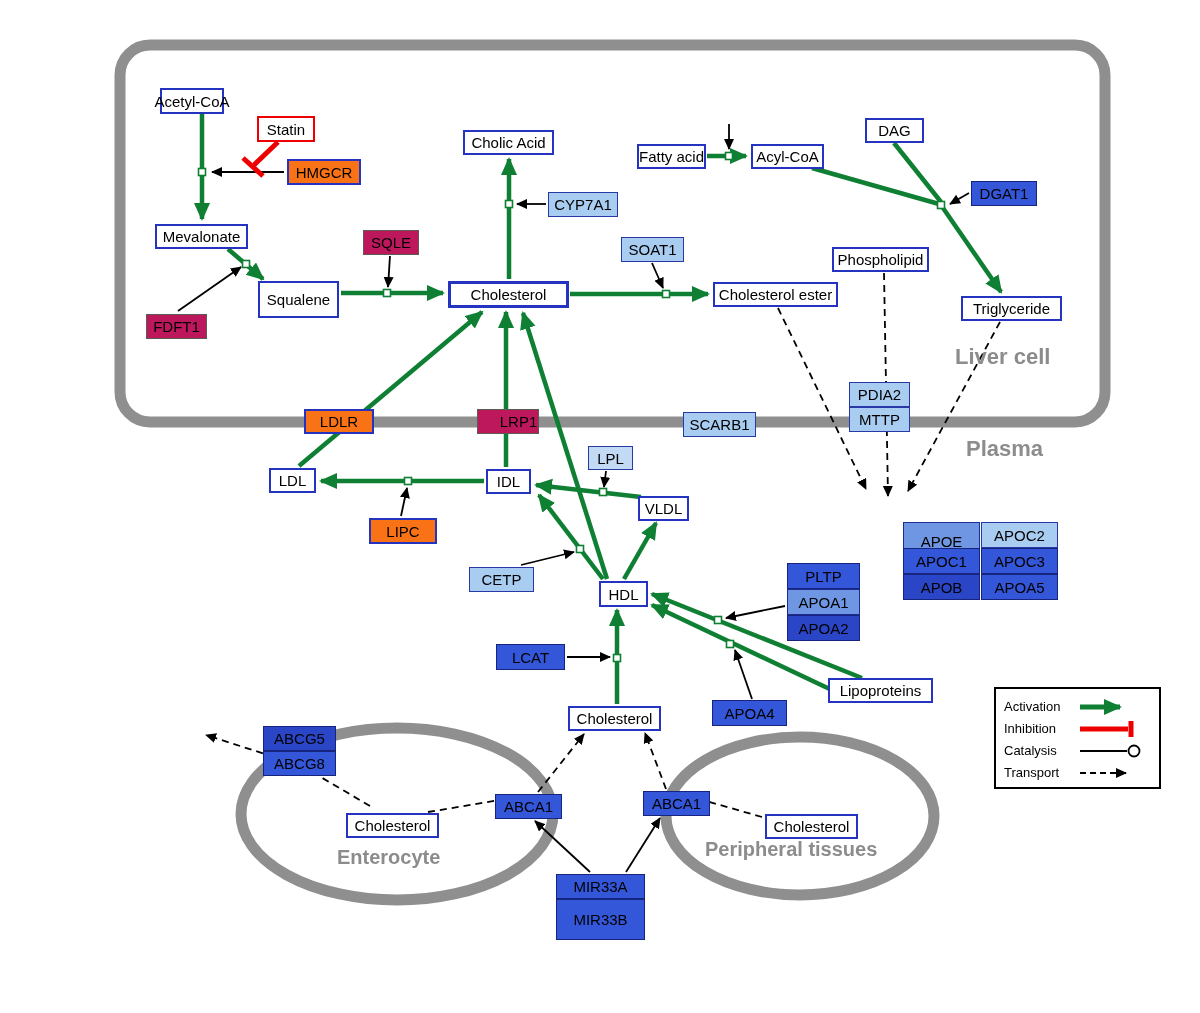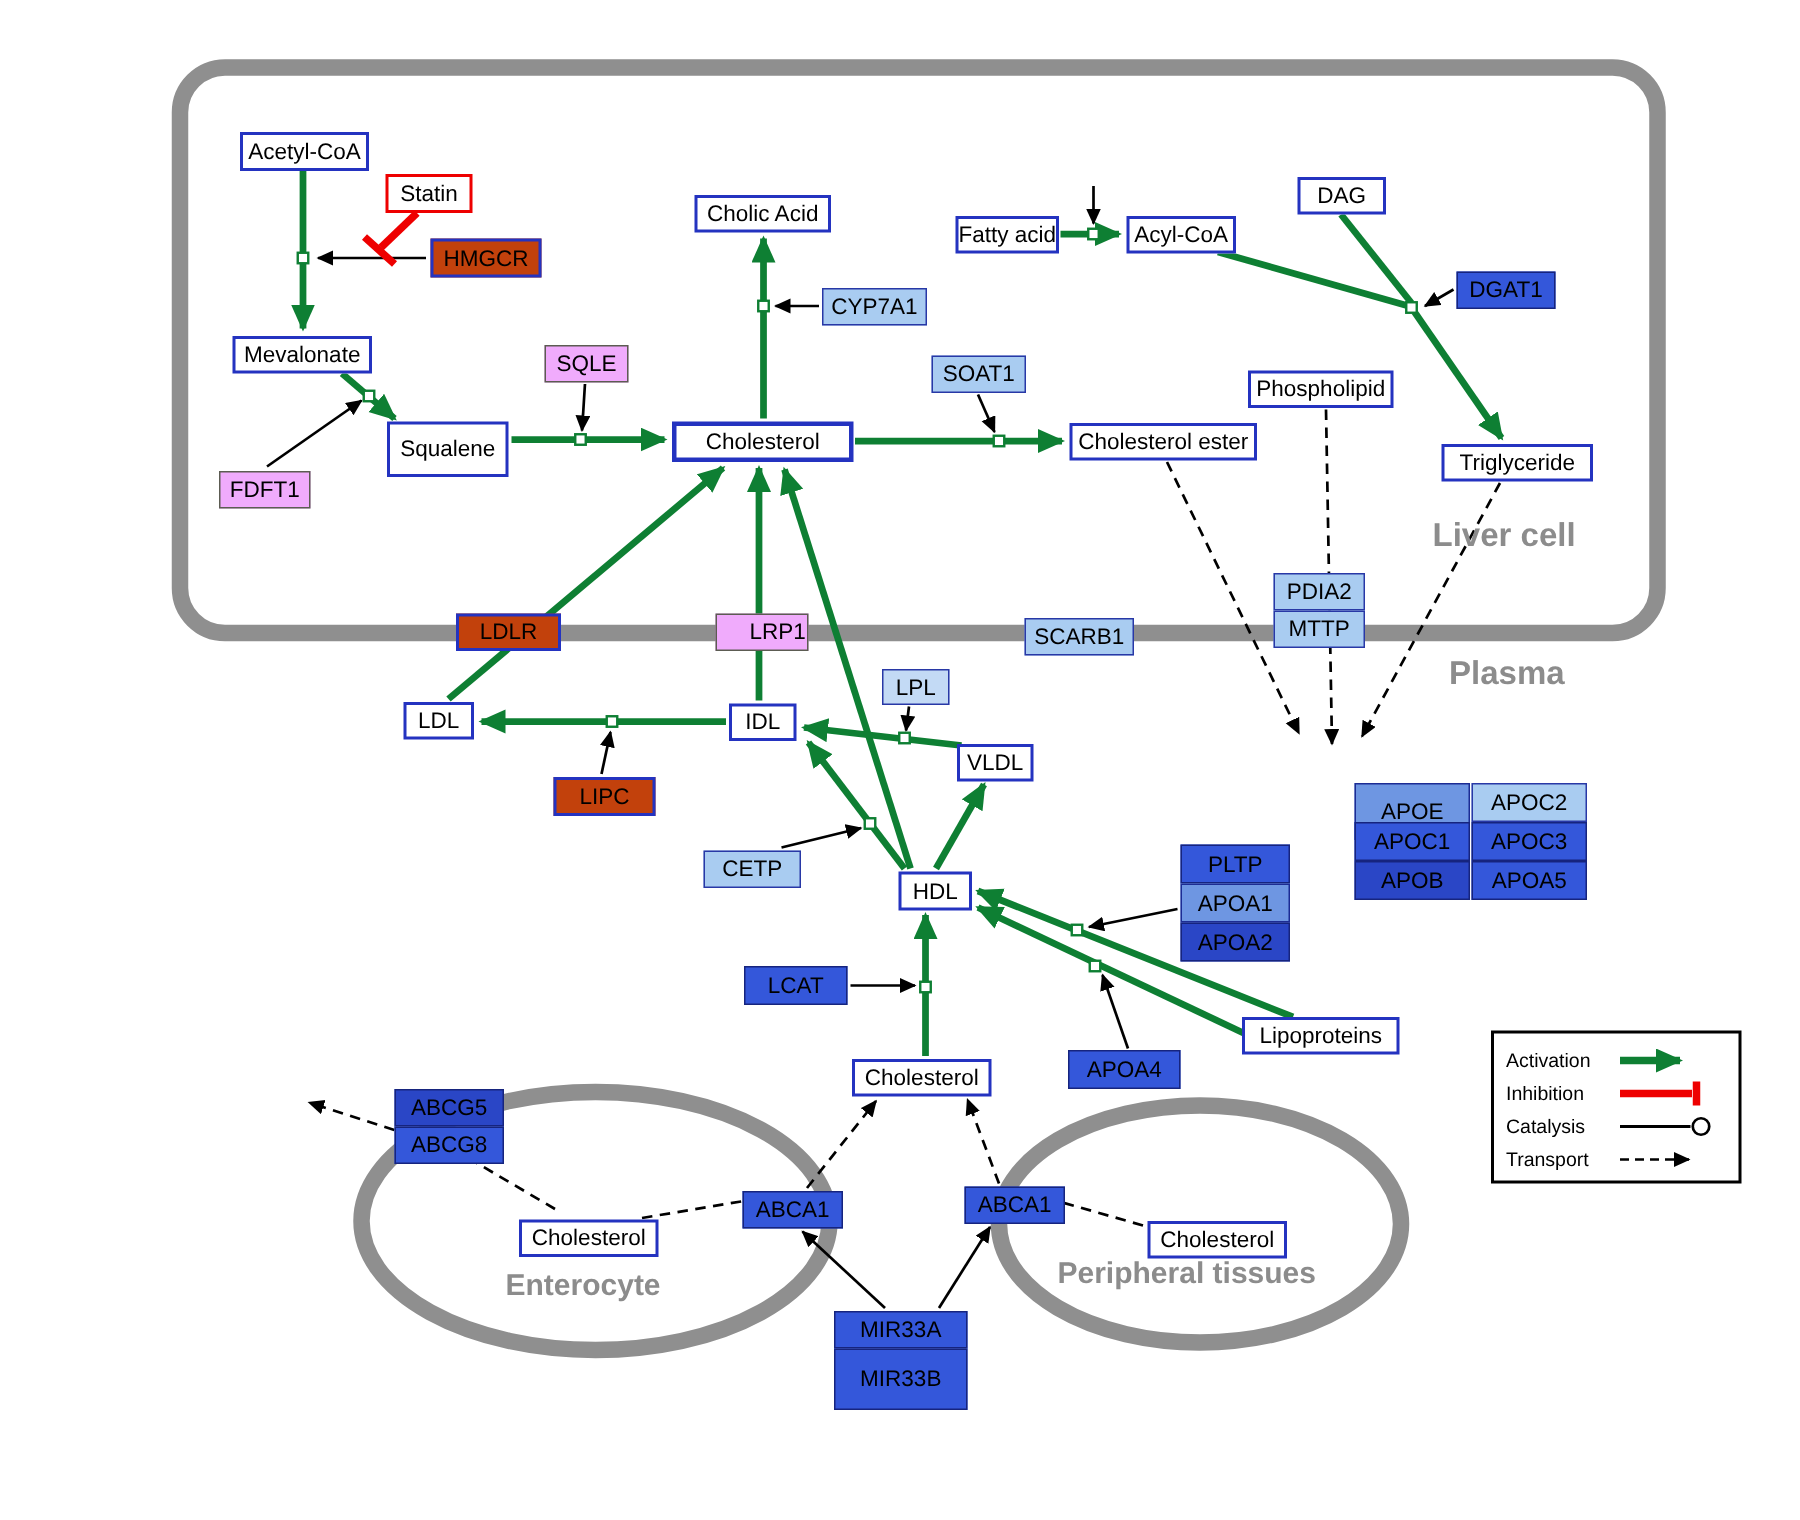--- a/index.html
+++ b/index.html
@@ -4,22 +4,22 @@
 <style>
   html,body{margin:0;padding:0;background:#fff;}
   #stage{position:relative;width:1200px;height:1013px;background:#fff;overflow:hidden;
          font-family:"Liberation Sans",sans-serif;}
   #wires{position:absolute;left:0;top:0;width:1200px;height:1013px;}
   .node{position:absolute;display:flex;align-items:center;justify-content:center;
         font-size:15px;color:#000;text-align:center;background:#fff;
         border:2px solid #2433c0;box-sizing:border-box;white-space:nowrap;z-index:2;}
   .thick{border-width:3px;}
   .drug{border-color:#ee0000;border-width:2.5px;}
-  .y{background:#c2410c;}
-  .py{background:#f0abfc;border:1.6px solid #5c5c52;}
+  .y{background:#f97316;}
+  .py{background:#be185d;border:1.6px solid #5c5c52;}
   .lb{background:#a9ccf1;border:1.6px solid #2838a6;}
   .lb2{background:#c3daf5;border:1.6px solid #2838a6;}
   .mb{background:#6e96e2;border:1.6px solid #1c2c94;}
   .b{background:#3457da;border:1.6px solid #16247e;}
   .b2{background:#2a46c6;border:1.6px solid #16247e;}
   .wrap{white-space:normal;line-height:1.15;font-size:14.5px;}
   .region{position:absolute;font-weight:bold;font-size:22px;color:#8c8c8c;z-index:2;white-space:nowrap;}
   .region.small{font-size:20px;}
   .legend-label{position:absolute;font-size:13px;color:#000;z-index:3;white-space:nowrap;}
 </style>
@@ -118,21 +118,21 @@
       <rect x="995" y="688" width="165" height="100" fill="#fff" stroke="#000" stroke-width="2"></rect>
       <line x1="1080" y1="707" x2="1120" y2="707" stroke="#0e7f33" stroke-width="5" marker-end="url(#ag)"></line>
       <line x1="1080" y1="729" x2="1128" y2="729" stroke="#ee0000" stroke-width="5"></line>
       <line x1="1131" y1="721" x2="1131" y2="737" stroke="#ee0000" stroke-width="5"></line>
       <line x1="1080" y1="751" x2="1127" y2="751" stroke="#000" stroke-width="2"></line>
       <circle cx="1134" cy="751" r="5.5" fill="#fff" stroke="#000" stroke-width="1.8"></circle>
       <line x1="1080" y1="773" x2="1126" y2="773" stroke="#000" stroke-width="1.8" stroke-dasharray="6 4" marker-end="url(#ab)"></line>
     </g>
   </svg>
 
-  <div class="node" style="left:160px;top:88px;width:86px;height:26px;">Acetyl-CoA</div>
+  <div class="node" style="left:160px;top:88px;width:64px;height:26px;">Acetyl-CoA</div>
   <div class="node drug" style="left:257px;top:116px;width:58px;height:26px;">Statin</div>
   <div class="node y" style="left:287px;top:159px;width:74px;height:26px;">HMGCR</div>
   <div class="node" style="left:155px;top:224px;width:93px;height:25px;">Mevalonate</div>
   <div class="node py" style="left:363px;top:230px;width:56px;height:25px;">SQLE</div>
   <div class="node py" style="left:146px;top:314px;width:61px;height:25px;">FDFT1</div>
   <div class="node" style="left:258px;top:281px;width:81px;height:37px;">Squalene</div>
   <div class="node thick" style="left:448px;top:281px;width:121px;height:27px;">Cholesterol</div>
   <div class="node" style="left:463px;top:130px;width:91px;height:25px;">Cholic Acid</div>
   <div class="node lb" style="left:548px;top:192px;width:70px;height:25px;">CYP7A1</div>
   <div class="node lb" style="left:621px;top:237px;width:63px;height:25px;">SOAT1</div>

